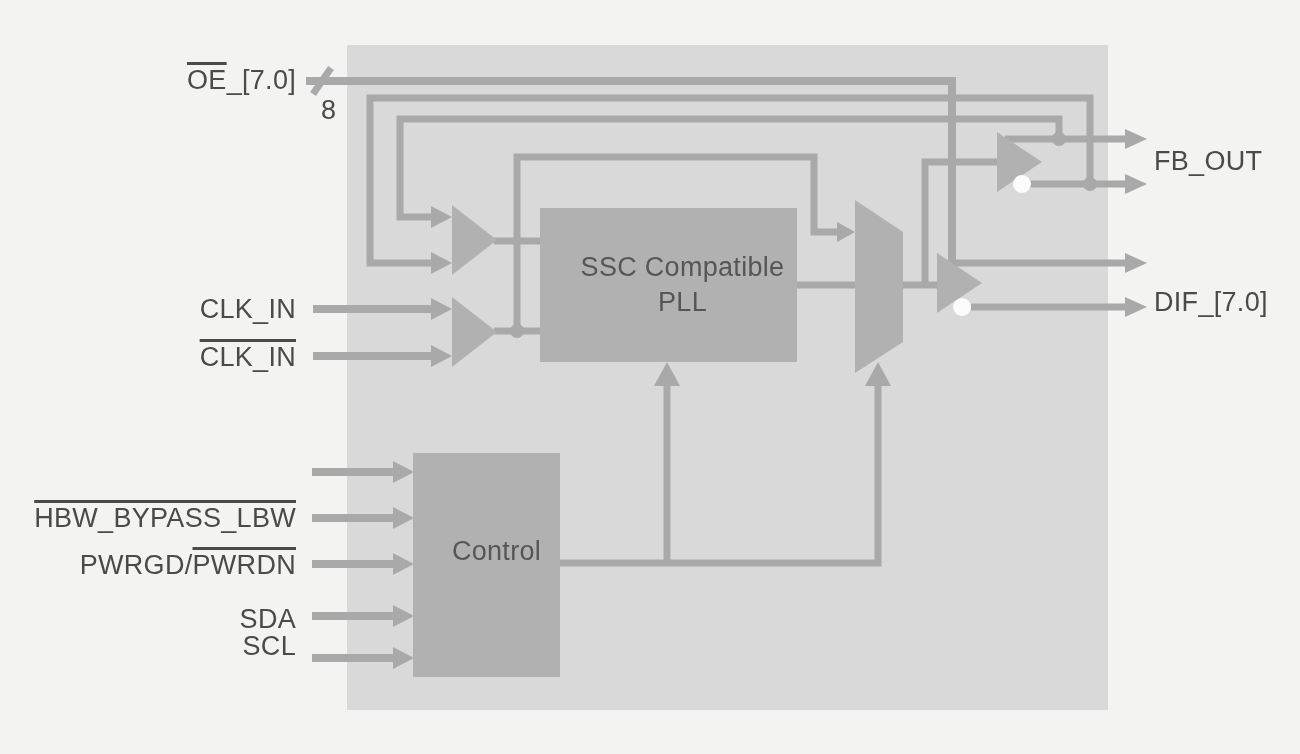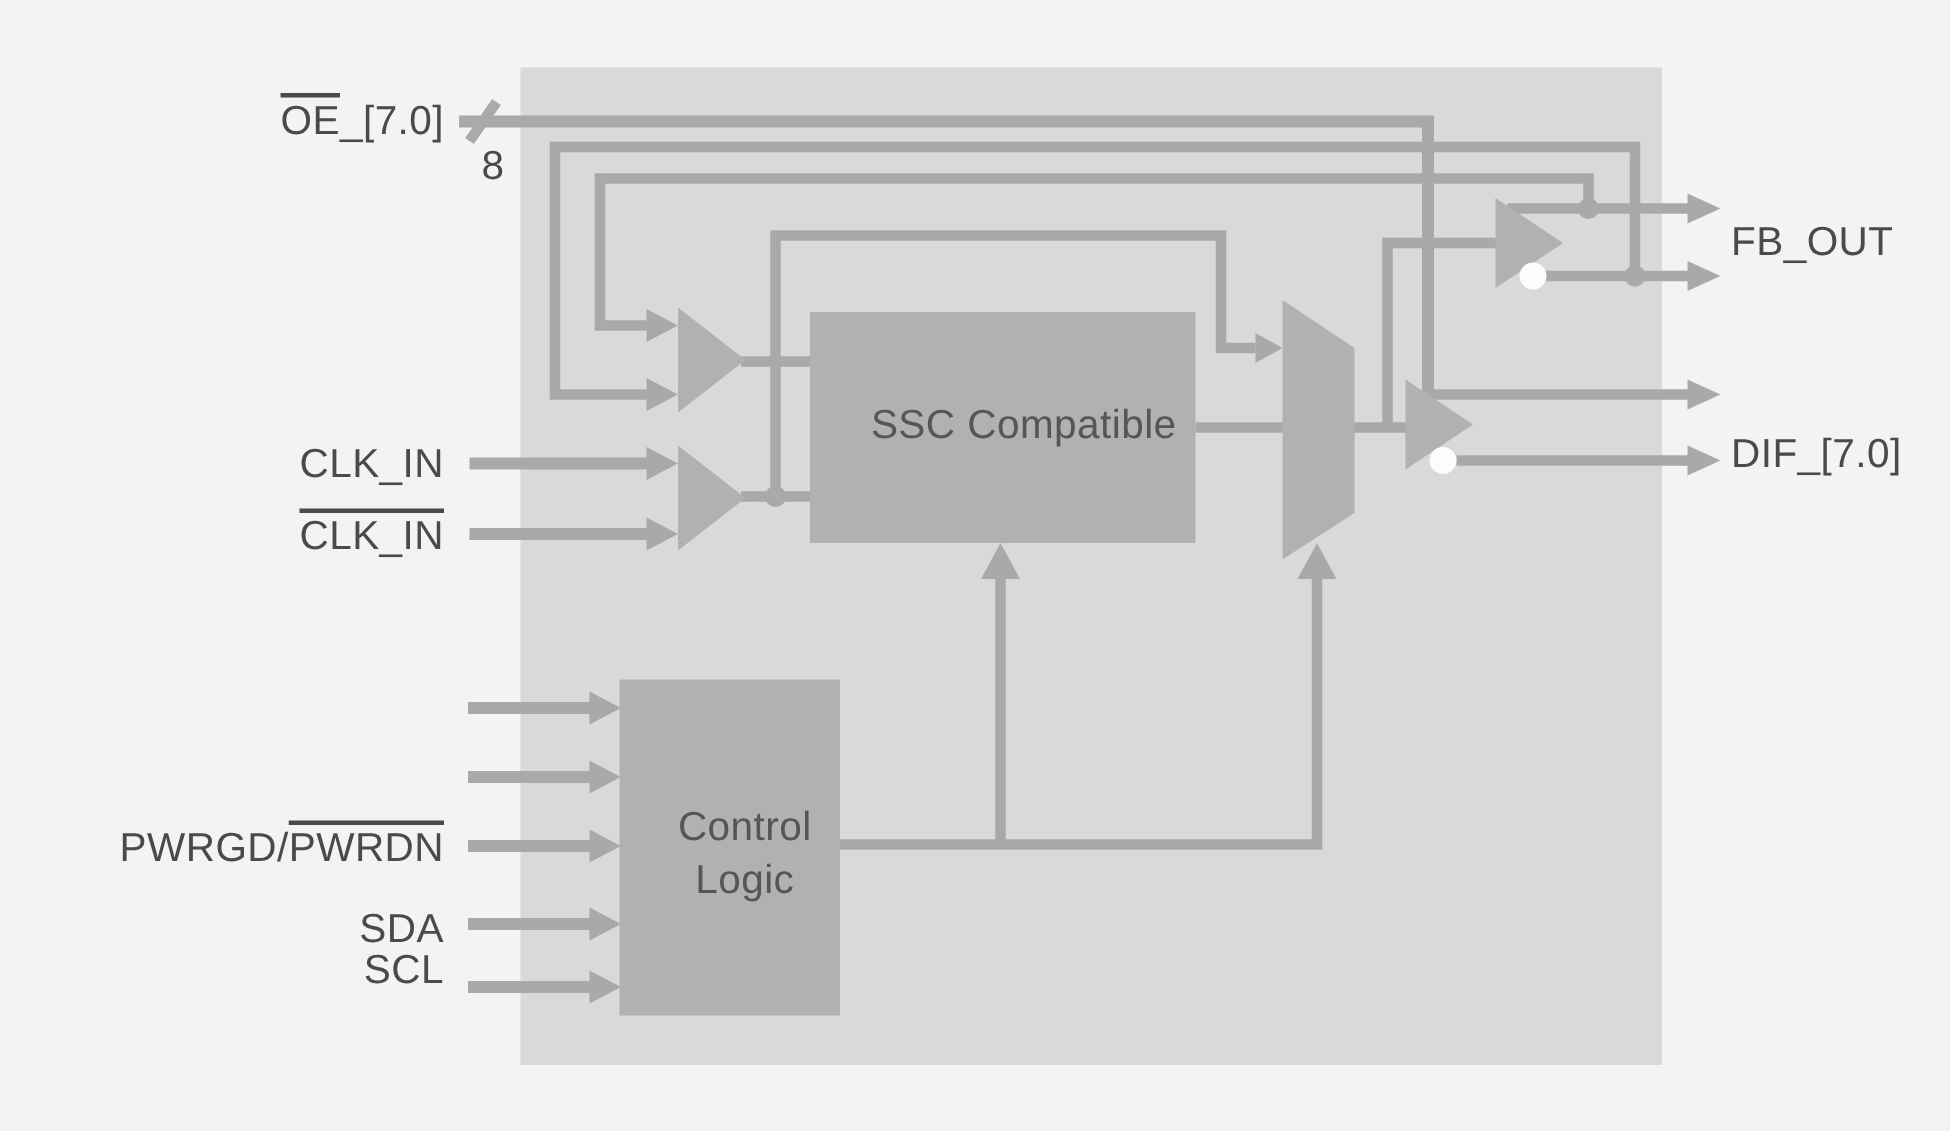--- a/index.html
+++ b/index.html
@@ -129,28 +129,29 @@
       <circle cx="962" cy="307" r="9"></circle>
     </g>
   </svg>
 
   <div class="lbl lbl-right" style="top:65px"><span class="ov">OE</span><span>_[7.0]</span></div>
   <div class="lbl" style="left:321px;top:95px">8</div>
 
   <div class="lbl lbl-right" style="top:294px">CLK_IN</div>
   <div class="lbl lbl-right ov" style="top:342px">CLK_IN</div>
 
+  <div class="lbl lbl-right ov" style="top:503px">HBW_BYPASS_LBW</div>
   <div class="lbl lbl-right" style="top:550px"><span>PWRGD/</span><span class="ov">PWRDN</span></div>
   <div class="lbl lbl-right" style="top:604px">SDA</div>
   <div class="lbl lbl-right" style="top:631px">SCL</div>
 
   <div class="lbl" style="left:1154px;top:146px">FB_OUT</div>
   <div class="lbl" style="left:1154px;top:287px">DIF_[7.0]</div>
 
-  <div class="blocktext" style="left:540px;top:266px;width:285px">
+  <div class="blocktext" style="left:540px;top:250px;width:285px">
     <div>SSC Compatible</div>
+    <div>PLL</div>
   </div>
   <div class="blocktext" style="left:413px;top:534px;width:167px">
     <div>Control</div>
-    <div>Logic</div>
   </div>
 
 </div>
 
 </body></html>

